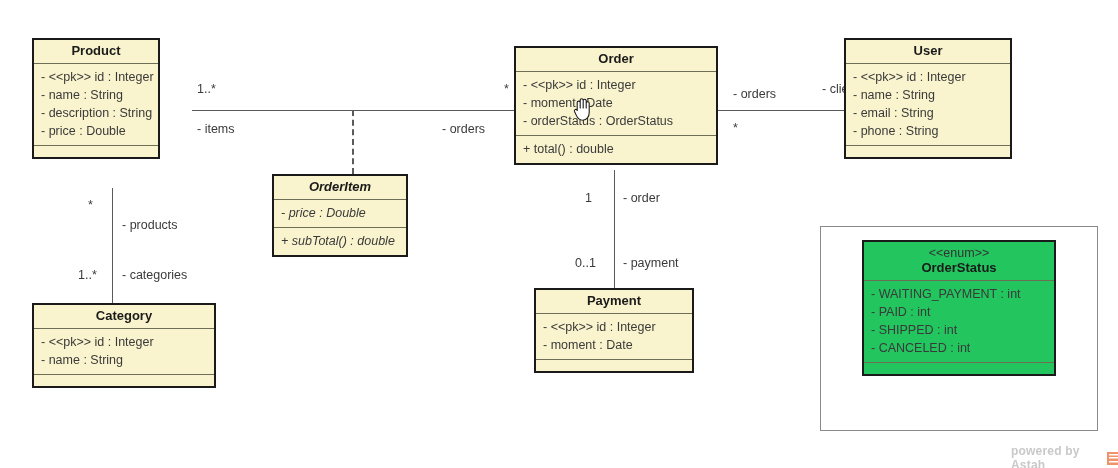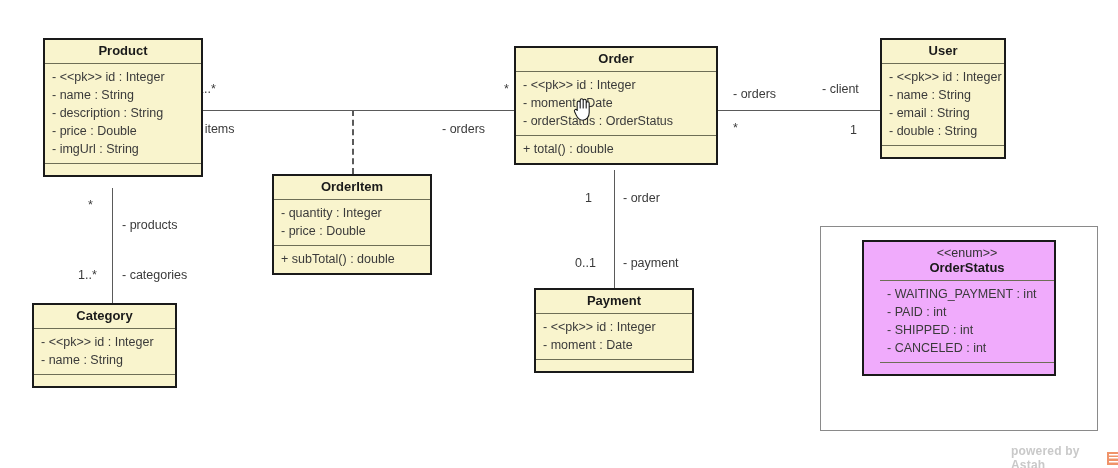--- a/index.html
+++ b/index.html
@@ -14,21 +14,21 @@
   #canvas{position:absolute;left:0;top:0;width:1118px;height:468px;}
 
   
   .uml-class{
     position:absolute;
     background:#f9f4cd;
     border:2px solid #1a1a1a;
     box-sizing:border-box;
     z-index:5;
   }
-  .uml-class.enum-style{background:#f0abfc;padding-left:16px;}
+  .uml-class.enum-style{background:#22c55e;}
 
   .cls-name{
     text-align:center;
     font-weight:bold;
     font-size:13px;
     color:#1a1a1a;
     padding:4px 6px 5px 6px;
     border-bottom:1px solid #6e6e56;
     line-height:14px;
     white-space:nowrap;
@@ -131,67 +131,65 @@
   <div class="edge-label" style="left:88px;top:198px;">*</div>
   <div class="edge-label" style="left:122px;top:198px;margin-top:20px;">- products</div>
   <div class="edge-label" style="left:78px;top:268px;">1..*</div>
   <div class="edge-label" style="left:122px;top:268px;">- categories</div>
 
   <div class="edge-label" style="left:585px;top:191px;">1</div>
   <div class="edge-label" style="left:623px;top:191px;">- order</div>
   <div class="edge-label" style="left:575px;top:256px;">0..1</div>
   <div class="edge-label" style="left:623px;top:256px;">- payment</div>
 
-  <div class="uml-class" style="left:32px;top:38px;width:160px;margin-left:11px;">
+  <div class="uml-class" style="left:32px;top:38px;width:128px;">
     <div class="cls-name">Product</div>
     <div class="cls-compartment">
       <div class="cls-row">- &lt;&lt;pk&gt;&gt; id : Integer</div>
       <div class="cls-row">- name : String</div>
       <div class="cls-row">- description : String</div>
       <div class="cls-row">- price : Double</div>
-      <div class="cls-row">- imgUrl : String</div>
     </div>
     <div class="cls-compartment empty last"></div>
   </div>
 
   <div class="uml-class" style="left:514px;top:46px;width:204px;">
     <div class="cls-name">Order</div>
     <div class="cls-compartment">
       <div class="cls-row">- &lt;&lt;pk&gt;&gt; id : Integer</div>
       <div class="cls-row">- moment : Date</div>
       <div class="cls-row">- orderStatus : OrderStatus</div>
     </div>
     <div class="cls-compartment last">
       <div class="cls-row">+ total() : double</div>
     </div>
   </div>
 
-  <div class="uml-class" style="left:880px;top:38px;width:126px;">
+  <div class="uml-class" style="left:844px;top:38px;width:168px;">
     <div class="cls-name">User</div>
     <div class="cls-compartment">
       <div class="cls-row">- &lt;&lt;pk&gt;&gt; id : Integer</div>
       <div class="cls-row">- name : String</div>
       <div class="cls-row">- email : String</div>
-      <div class="cls-row">- double : String</div>
-    </div>
-    <div class="cls-compartment empty last"></div>
-  </div>
-
-  <div class="uml-class" style="left:272px;top:174px;width:160px;">
+      <div class="cls-row">- phone : String</div>
+    </div>
+    <div class="cls-compartment empty last"></div>
+  </div>
+
+  <div class="uml-class" style="left:272px;top:174px;width:136px;font-style:italic;">
     <div class="cls-name">OrderItem</div>
     <div class="cls-compartment">
-      <div class="cls-row">- quantity : Integer</div>
       <div class="cls-row">- price : Double</div>
     </div>
     <div class="cls-compartment last">
       <div class="cls-row">+ subTotal() : double</div>
     </div>
   </div>
 
-  <div class="uml-class" style="left:32px;top:303px;width:145px;">
+  <div class="uml-class" style="left:32px;top:303px;width:184px;">
     <div class="cls-name">Category</div>
     <div class="cls-compartment">
       <div class="cls-row">- &lt;&lt;pk&gt;&gt; id : Integer</div>
       <div class="cls-row">- name : String</div>
     </div>
     <div class="cls-compartment empty last"></div>
   </div>
 
   <div class="uml-class" style="left:534px;top:288px;width:160px;">
     <div class="cls-name">Payment</div>

